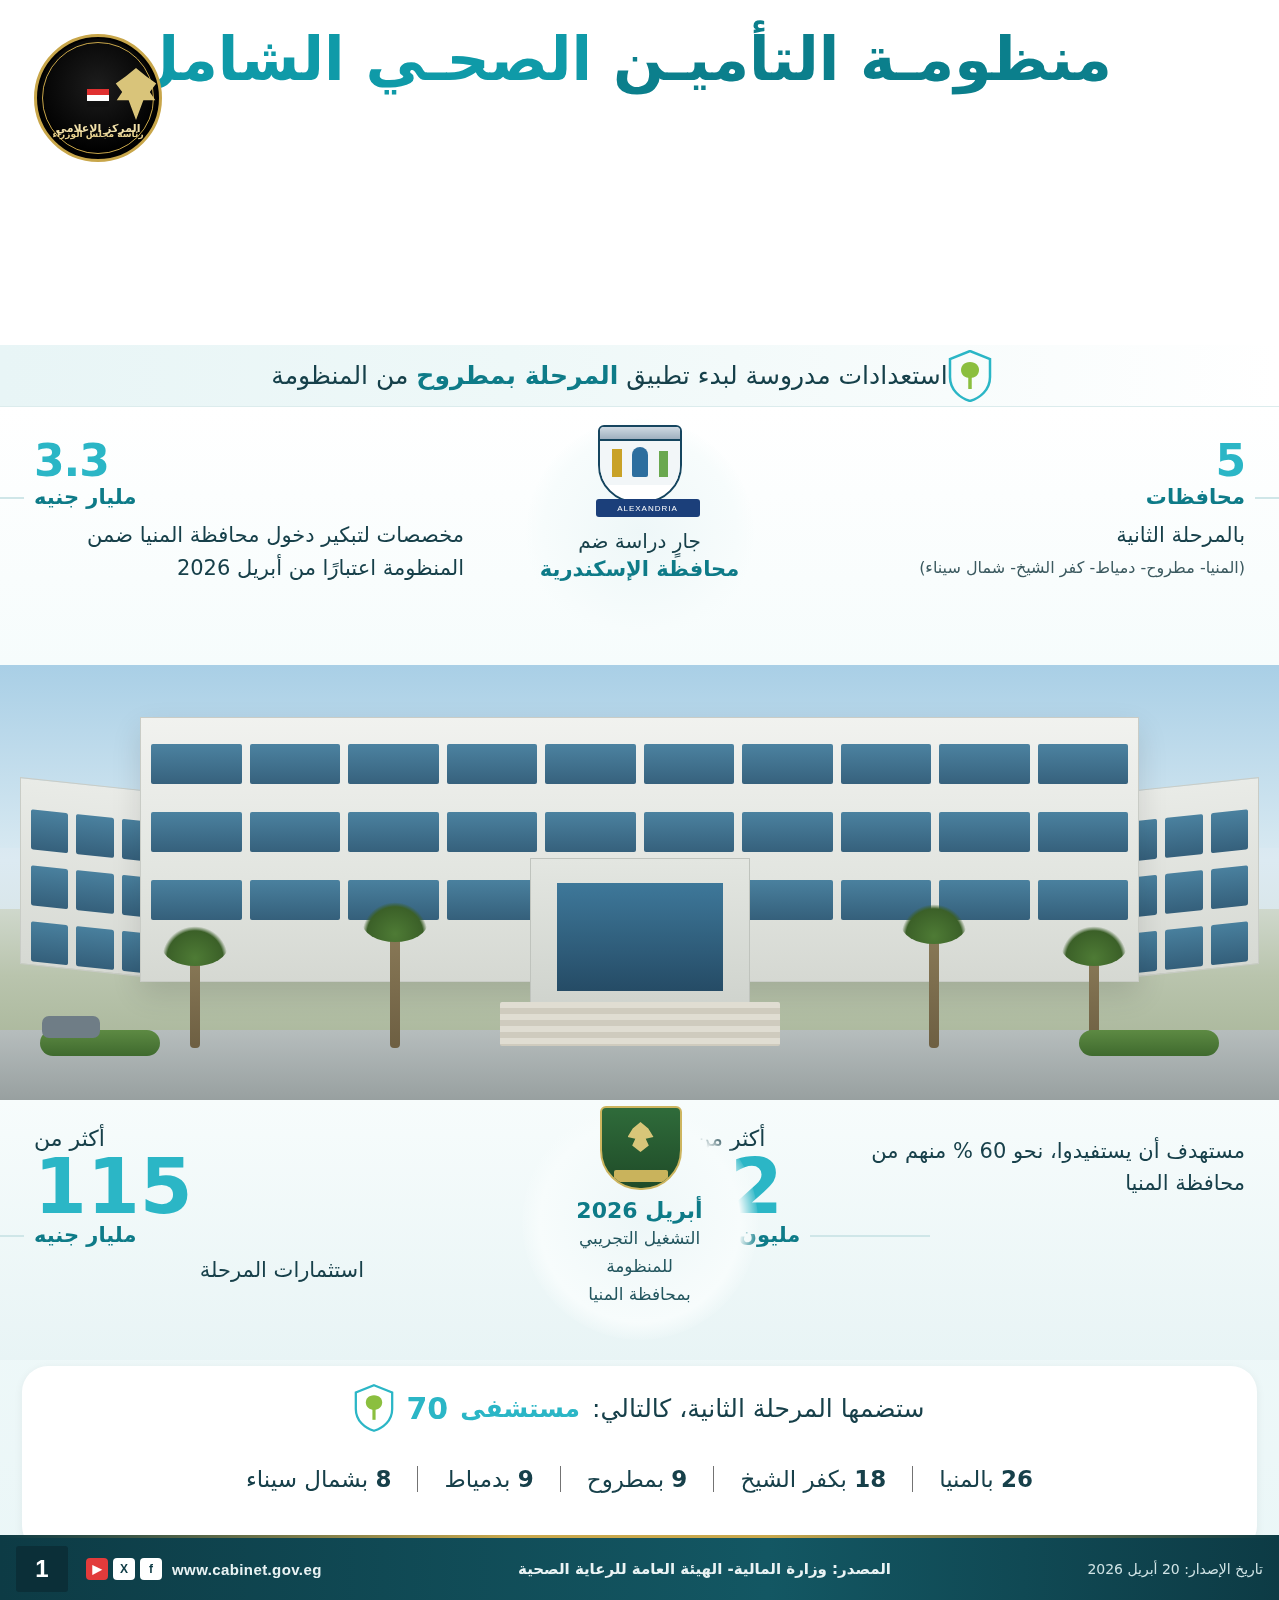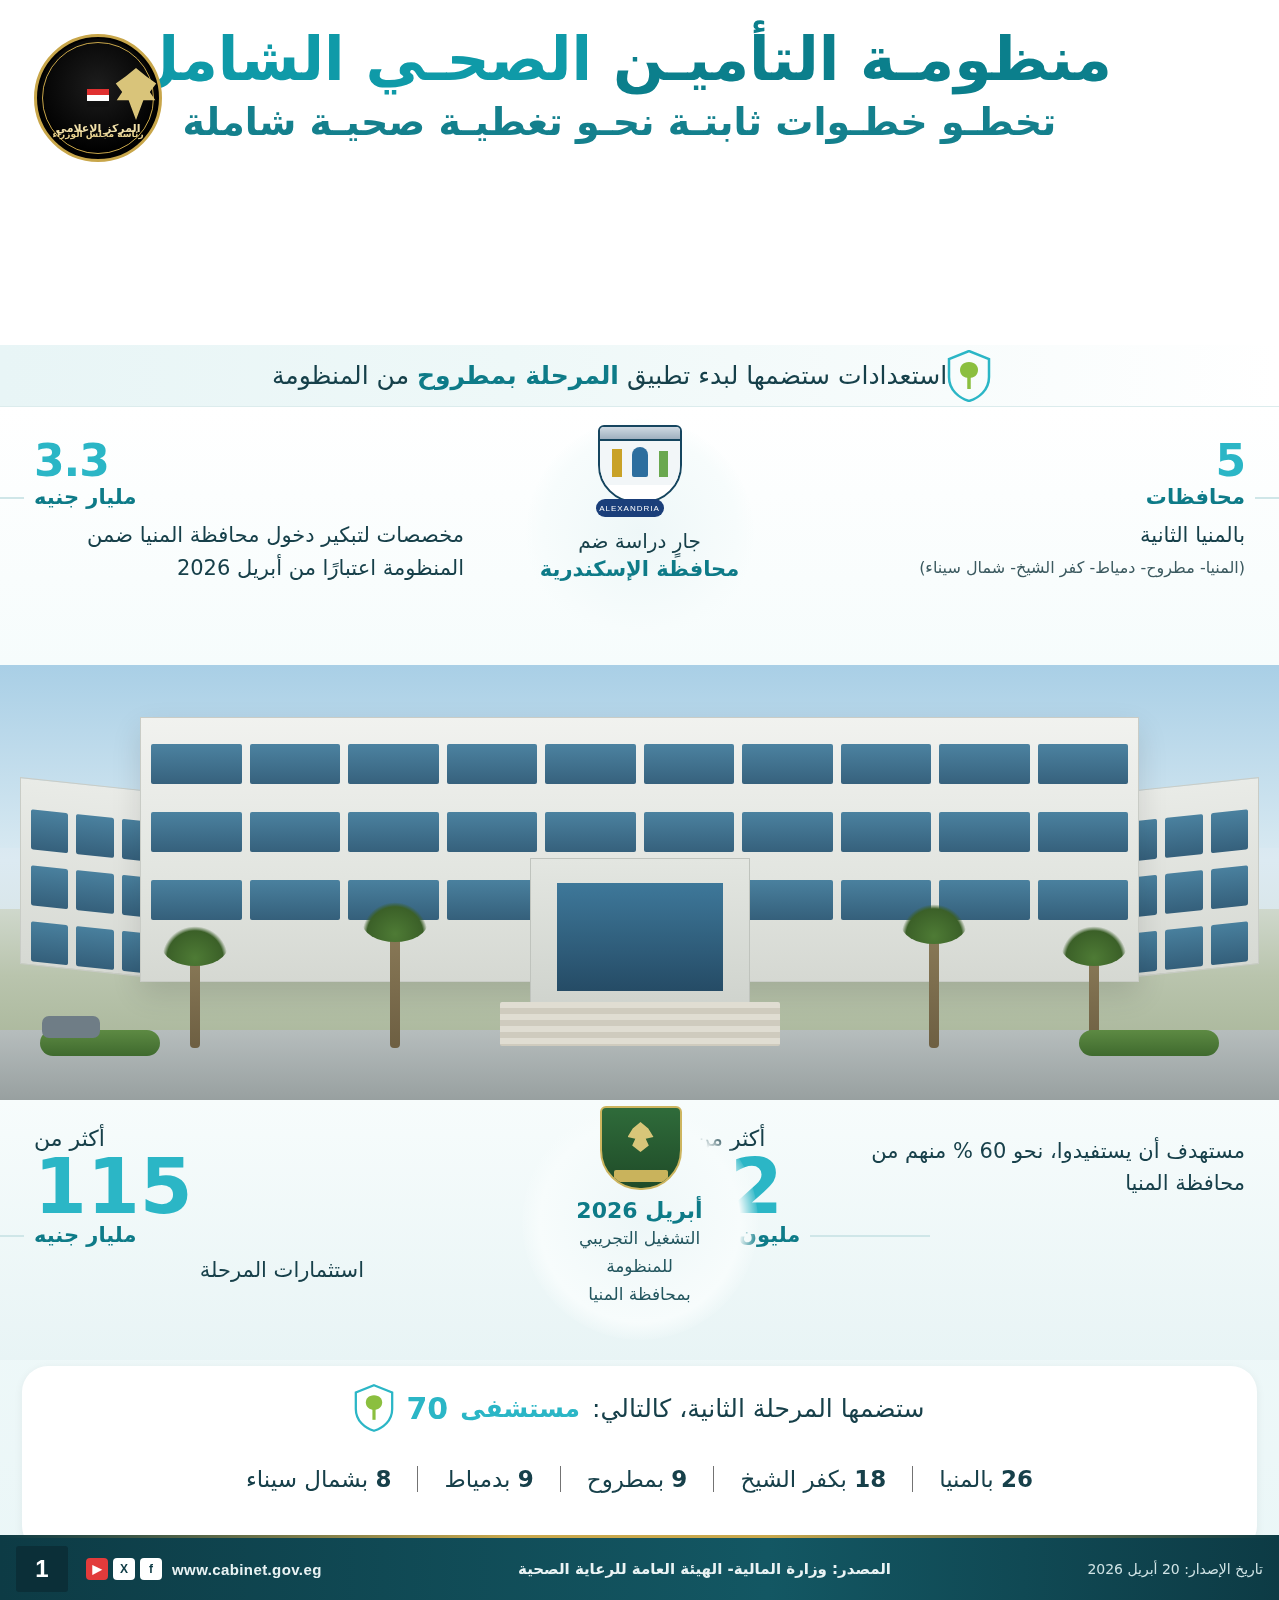--- a/index.html
+++ b/index.html
@@ -166,22 +166,22 @@
   }
   .alex-shield .crest .tower {
     position: absolute; left: 12px; top: 8px; width: 10px; height: 28px;
     background: #c9a227;
   }
   .alex-shield .crest .tower2 {
     position: absolute; right: 12px; top: 10px; width: 9px; height: 26px;
     background: #6aa84f;
   }
   .alex-shield .ribbon {
-    position: absolute; bottom: 4px; left: -2px; width: 68px; height: 18px;
-    background: #1b3f7a; border-radius: 9px;
+    position: absolute; bottom: 4px; left: -2px; width: 104px; height: 18px;
+    background: #1b3f7a; border-radius: 3px;
     color: #fff; font-size: 8px; letter-spacing: 1px;
     display: flex; align-items: center; justify-content: center;
     font-family: "Liberation Sans", sans-serif;
   }
   .badge-t1 { font-size: 20px; color: #17404a; }
   .badge-t2 { font-size: 21px; color: #0e7b88; font-weight: bold; margin-top: 4px; }
   .badge-circle {
     position: absolute; top: -6px; left: 50%; transform: translateX(-50%);
     width: 228px; height: 228px; border-radius: 50%;
     background: radial-gradient(circle,#eef7f8 0%,#f7fcfc 60%,rgba(255,255,255,0) 72%);
@@ -390,40 +390,39 @@
       <div class="eagle"></div>
       <div class="flag"></div>
       <div class="lbl">رئاسة مجلس الوزراء</div>
       <div class="lbl2">المركز الإعلامي</div>
     </div>
 
     <div class="hdr-title">
       <span>منظومـة التأميـن</span>
       <span class="em">الصحـي الشامل</span>
     </div>
-    <div class="hdr-sub">تخطـو خطـوات ثابتـة نحـو تغطيـة صحيـة شاملة</div>
   </div>
 
   <div class="band">
     <svg class="shield-logo band-logo" viewBox="0 0 44 52">
       <path d="M22 1 L42 9 V27 C42 40 32 48 22 51 C12 48 2 40 2 27 V9 Z" fill="none" stroke="#2bb6c6" stroke-width="2.5"></path>
       <path d="M22 12 c6 0 9 4 9 8 c0 5 -4 8 -9 8 c-5 0 -9 -3 -9 -8 c0 -4 3 -8 9 -8 z" fill="#8bbf3f"></path>
       <path d="M22 27 v12" stroke="#8bbf3f" stroke-width="3.5" fill="none"></path>
     </svg>
     <div class="band-text">
-      <span>استعدادات ستضمها لبدء تطبيق </span><b>المرحلة بمطروح</b><span> من المنظومة</span>
+      <span>استعدادات مدروسة لبدء تطبيق </span><b>المرحلة بمطروح</b><span> من المنظومة</span>
     </div>
   </div>
 
   <div class="stats-top">
 
     <div class="stat-col right">
       <div class="big-num">5</div>
       <div class="unit">محافظات</div>
-      <div class="stat-desc">بالمنيا الثانية</div>
+      <div class="stat-desc">بالمرحلة الثانية</div>
       <div class="stat-sub">(المنيا- مطروح- دمياط- كفر الشيخ- شمال سيناء)</div>
     </div>
 
     <div class="center-badge">
       <div class="badge-circle"></div>
       <div class="alex-shield">
         <div class="crest">
           <div class="top"></div>
           <div class="mid">
             <div class="tower"></div>

